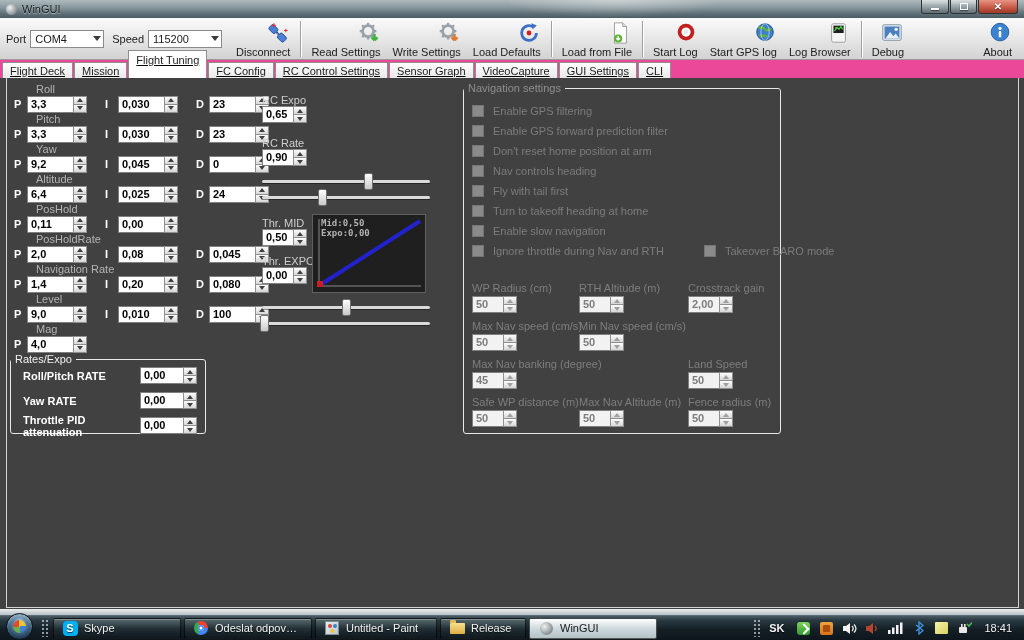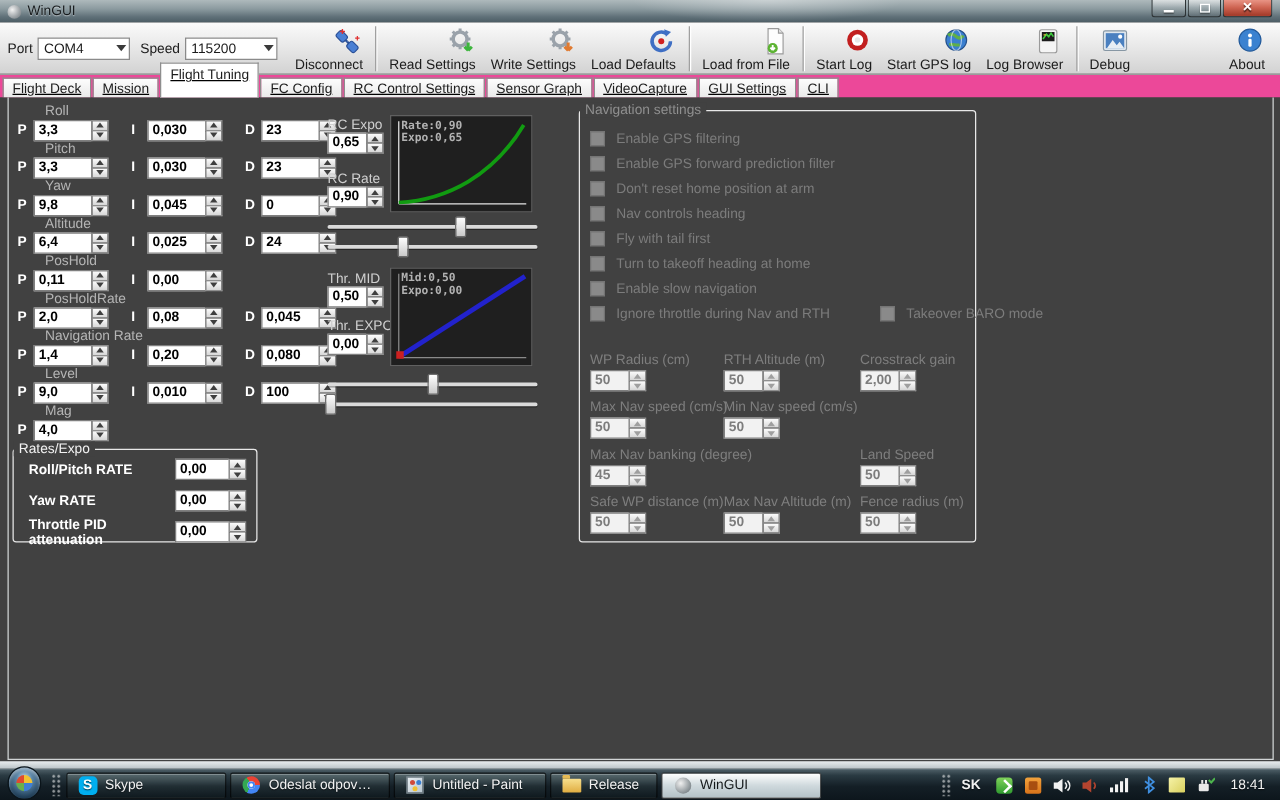--- a/index.html
+++ b/index.html
@@ -389,21 +389,21 @@
                 </span>
               </span>
             </span>
           </div>
         </div>
         <div class="pid-row">
           <div class="pid-name">Yaw</div>
           <div class="pid-line">
             <span class="pidlet">P</span>
             <span class="nf-pid numfield">
-              <span class="nval">9,8</span>
+              <span class="nval">9,2</span>
               <span class="spin">
                 <span class="spb">
                   <i class="aru"></i>
                 </span>
                 <span class="spb">
                   <i class="ard"></i>
                 </span>
               </span>
             </span>
             <span class="pidlet">I</span>
@@ -662,28 +662,20 @@
         <span class="spin">
           <span class="spb">
             <i class="aru"></i>
           </span>
           <span class="spb">
             <i class="ard"></i>
           </span>
         </span>
       </div>
 
-    <div class="graphbox" style="left:312px; top:14px; height:78px;">
-      <svg width="112" height="76" viewBox="0 0 112 76">
-        <line x1="6" y1="4" x2="6" y2="70" stroke="#e6e6e6" stroke-width="1"></line>
-        <line x1="6" y1="70" x2="108" y2="70" stroke="#e6e6e6" stroke-width="1"></line>
-        <path d="M6 69 C 45 67, 82 47, 106 7" stroke="#119b11" stroke-width="3" fill="none"></path>
-      </svg>
-      <div class="glegend"><div>Rate:0,90</div><div>Expo:0,65</div></div>
-    </div>
 
     <div class="slider" style="left:262px; top:95px;">
         <span class="strack"></span>
         <span class="sthumb" style="left:calc(63% - 4px)"></span>
       </div>
     <div class="slider" style="left:262px; top:111px;">
         <span class="strack"></span>
         <span class="sthumb" style="left:calc(36% - 4px)"></span>
       </div>
 

